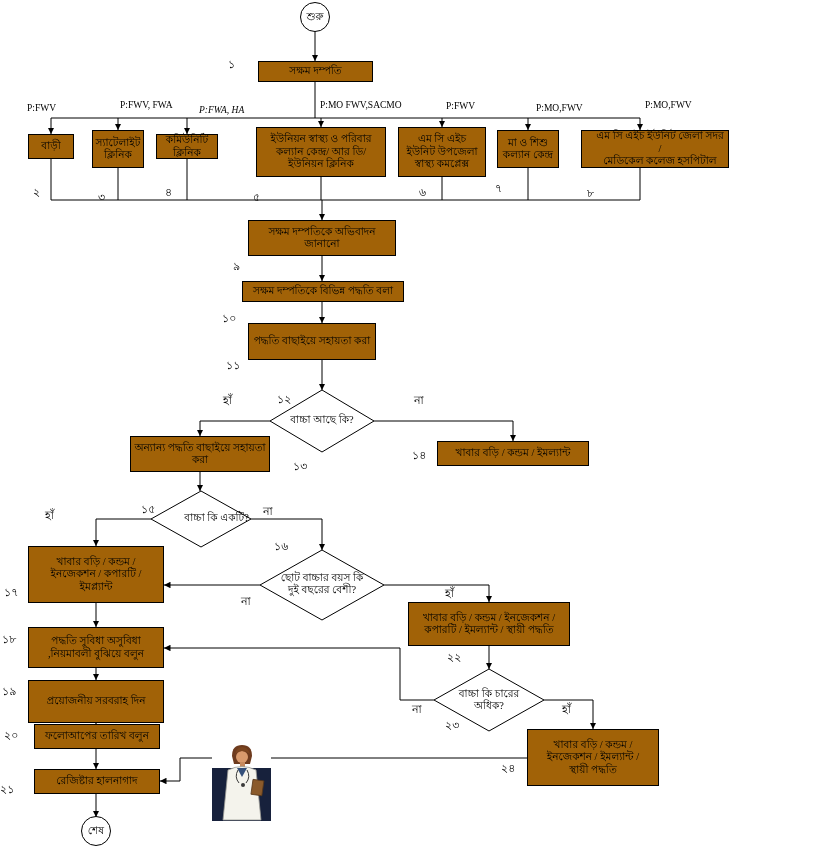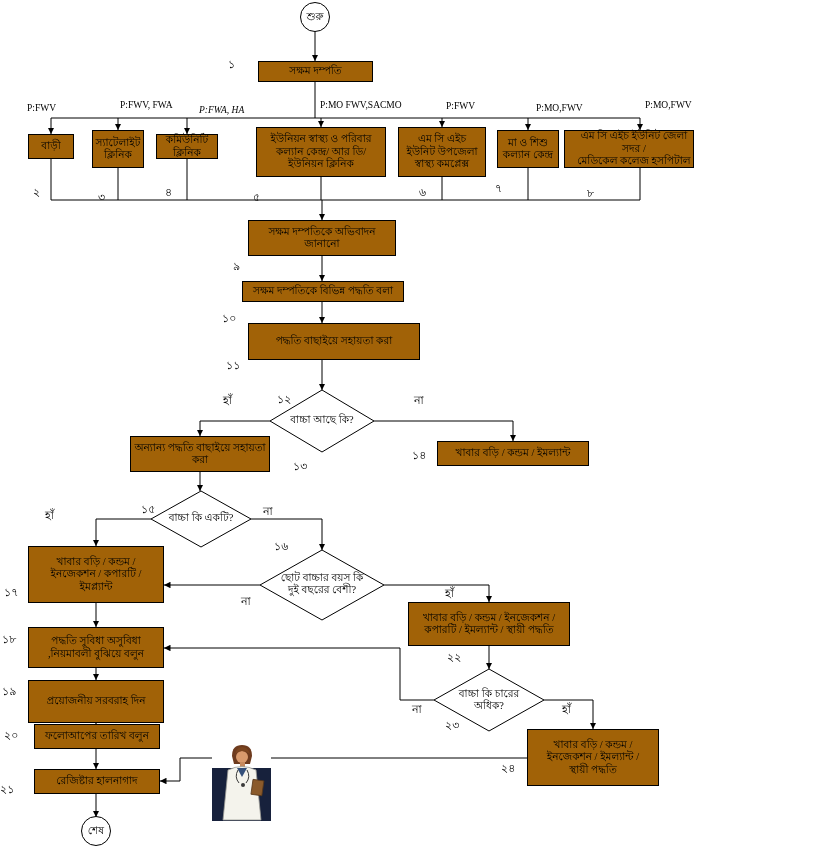--- a/index.html
+++ b/index.html
@@ -17,36 +17,36 @@
   .elabel{position:absolute;z-index:2;font-size:11px;}
 
   .start{left:300px;top:2px;}  .endc{left:81px;top:816px;}
   .n1{left:258px;top:61px;width:115px;height:21px;}
   .n2{left:28px;top:134px;width:46px;height:25px;}
   .n3{left:92px;top:130px;width:52px;height:38px;}
   .n4{left:156px;top:134px;width:62px;height:25px;}
   .n5{left:256px;top:127px;width:130px;height:50px;}
   .n6{left:398px;top:127px;width:88px;height:50px;}
   .n7{left:497px;top:130px;width:62px;height:38px;}
-  .n8{left:564px;top:130px;width:130px;height:38px;padding-left:12px;}
+  .n8{left:581px;top:130px;width:148px;height:38px;padding-left:12px;}
   .n9{left:248px;top:220px;width:148px;height:36px;}
   .n10{left:242px;top:281px;width:162px;height:21px;}
-  .n11{left:248px;top:323px;width:172px;height:37px;}
+  .n11{left:248px;top:323px;width:128px;height:37px;}
   .n13{left:130px;top:436px;width:140px;height:36px;}
   .n14{left:437px;top:441px;width:152px;height:25px;}
   .n17{left:28px;top:546px;width:136px;height:57px;}
   .n18{left:28px;top:627px;width:136px;height:41px;}
   .n19{left:28px;top:680px;width:136px;height:43px;}
   .n20{left:34px;top:724px;width:126px;height:25px;}
   .n21{left:34px;top:769px;width:126px;height:25px;}
   .n22{left:408px;top:602px;width:162px;height:44px;}
   .n24{left:527px;top:729px;width:132px;height:57px;}
 
   .t12{left:272px;top:414px;width:100px;}
-  .t15{left:153px;top:512px;width:96px;}
+  .t15{left:153px;top:512px;width:96px;text-align:right;}
   .t16{left:260px;top:572px;width:124px;}
   .t23{left:437px;top:688px;width:104px;}
 
   .num1{left:228px;top:56px;}  .num2{left:33px;top:184px;}  .num3{left:98px;top:189px;}
   .num4{left:165px;top:184px;} .num5{left:253px;top:189px;} .num6{left:419px;top:184px;}
   .num7{left:495px;top:180px;} .num8{left:587px;top:185px;} .num9{left:233px;top:258px;}
   .num10{left:222px;top:310px;}.num11{left:226px;top:357px;}.num12{left:277px;top:391px;}
   .num13{left:293px;top:458px;}.num14{left:412px;top:447px;}.num15{left:141px;top:501px;}
   .num16{left:274px;top:538px;}.num17{left:4px;top:584px;}  .num18{left:2px;top:631px;}
   .num19{left:2px;top:683px;}  .num20{left:4px;top:727px;}  .num21{left:0px;top:781px;}

